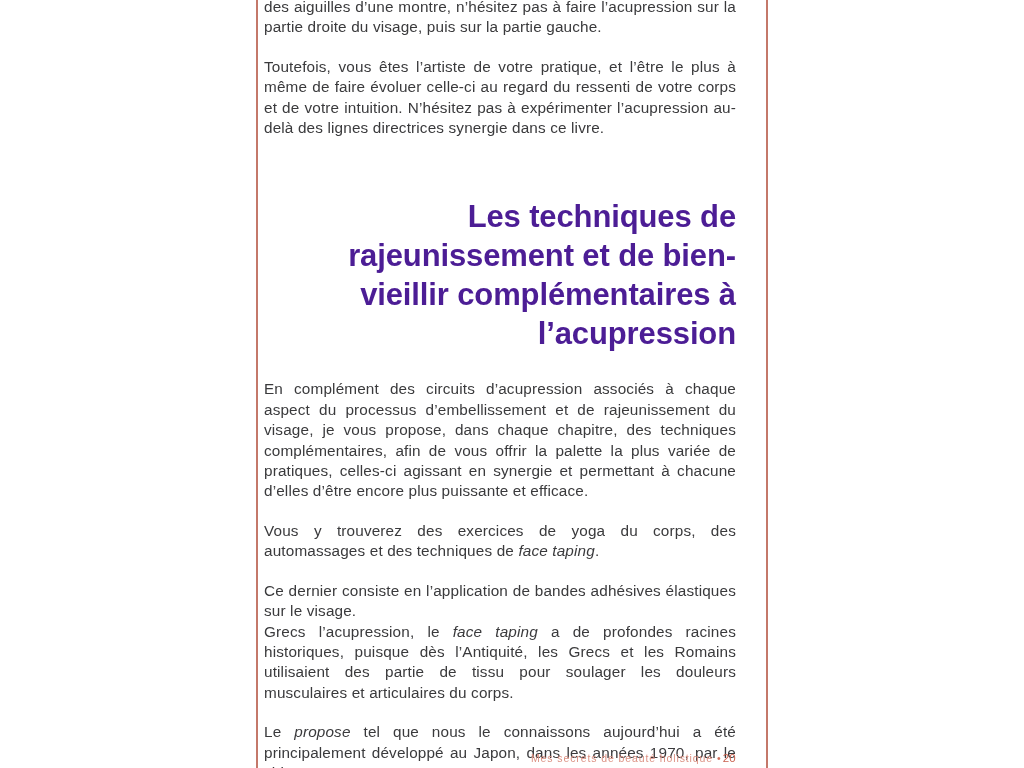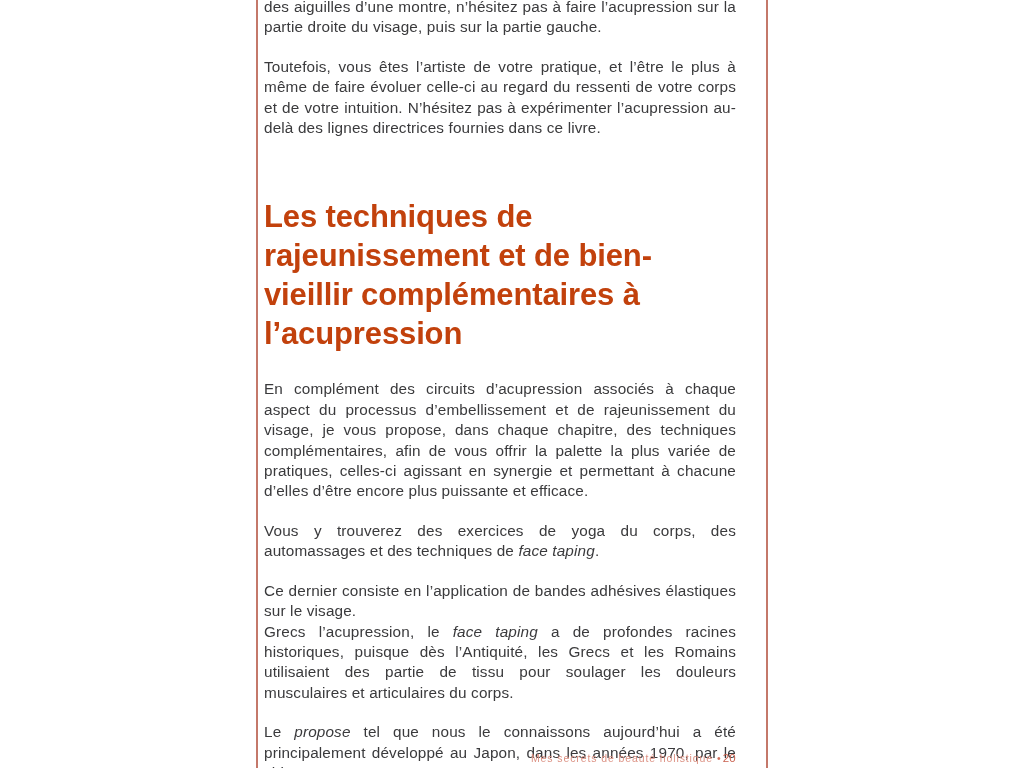--- a/index.html
+++ b/index.html
@@ -56,27 +56,27 @@
   .para.tight { margin-bottom: 0; }
   .para-first { margin-top: -3px; }
 
   .para em,
   .para i {
     font-style: italic;
     margin-top: 12px;
   }
 
   .section-heading {
-    color: #c2410c;
+    color: #4c1d95;
     font-size: 31px;
     line-height: 39px;
     font-weight: 700;
     letter-spacing: -0.004em;
     margin: 0;
-    text-align: left;
+    text-align: right;
   }
 
   .heading-block {
     padding-top: 40px;
     padding-bottom: 26px;
   }
 
   
   .footer {
     position: absolute;
@@ -110,21 +110,21 @@
 
 <div class="page">
 
   <div class="rule rule-left"></div>
   <div class="rule rule-right"></div>
 
   <div class="column">
 
     <p class="body-text para para-first">des aiguilles d’une montre, n’hésitez pas à faire l’acupression sur la partie droite du visage, puis sur la partie gauche.</p>
 
-    <p class="body-text para">Toutefois, vous êtes l’artiste de votre pratique, et l’être le plus à même de faire évoluer celle-ci au regard du ressenti de votre corps et de votre intuition. N’hésitez pas à expérimenter l’acupression au-delà des lignes directrices fournies dans ce livre.</p>
+    <p class="body-text para">Toutefois, vous êtes l’artiste de votre pratique, et l’être le plus à même de faire évoluer celle-ci au regard du ressenti de votre corps et de votre intuition. N’hésitez pas à expérimenter l’acupression au-delà des lignes directrices synergie dans ce livre.</p>
 
     <div class="heading-block">
       <h2 class="section-heading">Les techniques de rajeunissement et de bien-vieillir complémentaires à l’acupression</h2>
     </div>
 
     <p class="body-text para">En complément des circuits d’acupression associés à chaque aspect du processus d’embellissement et de rajeunissement du visage, je vous propose, dans chaque chapitre, des techniques complémentaires, afin de vous offrir la palette la plus variée de pratiques, celles-ci agissant en synergie et permettant à chacune d’elles d’être encore plus puissante et efficace.</p>
 
     <p class="body-text para"><span>Vous y trouverez des exercices de yoga du corps, des automassages et des techniques de </span><em>face taping</em><span>.</span></p>
 
     <p class="body-text para"><span>Ce dernier consiste en l’application de bandes adhésives élastiques sur le visage.</span><br><span>Grecs l’acupression, le </span><em>face taping</em><span> a de profondes racines historiques, puisque dès l’Antiquité, les Grecs et les Romains utilisaient des partie de tissu pour soulager les douleurs musculaires et articulaires du corps.</span></p>

